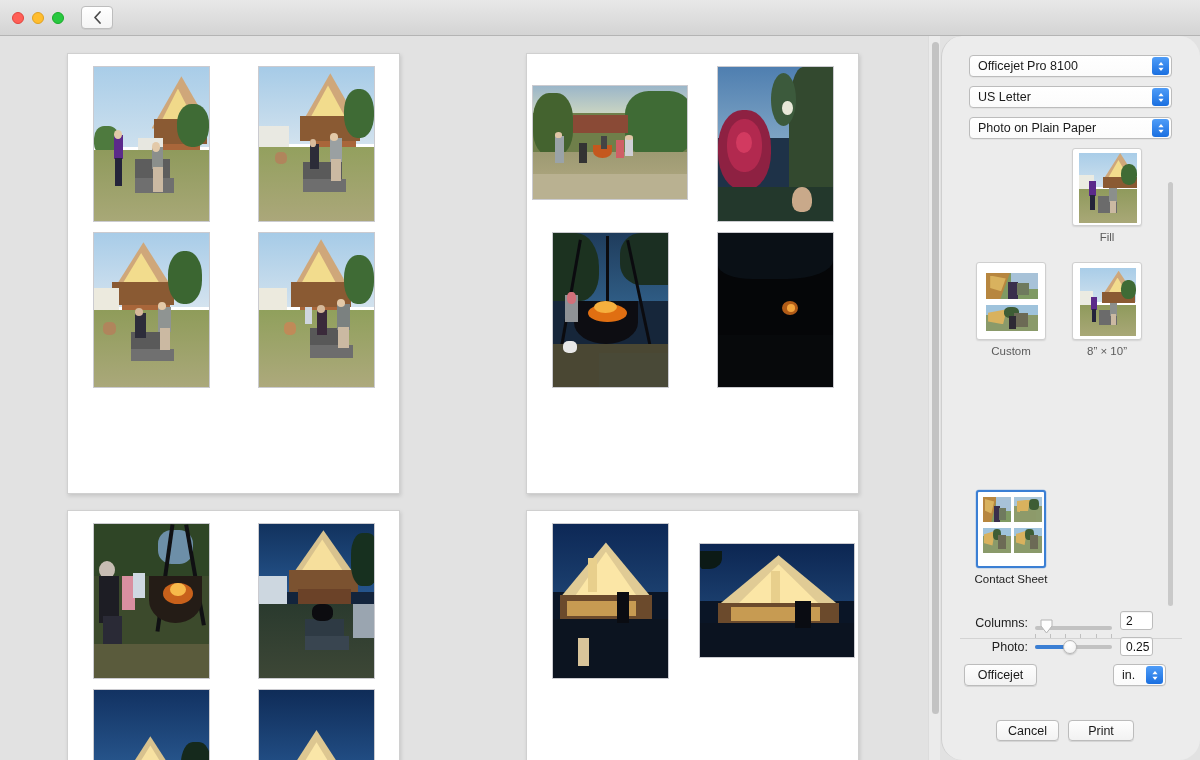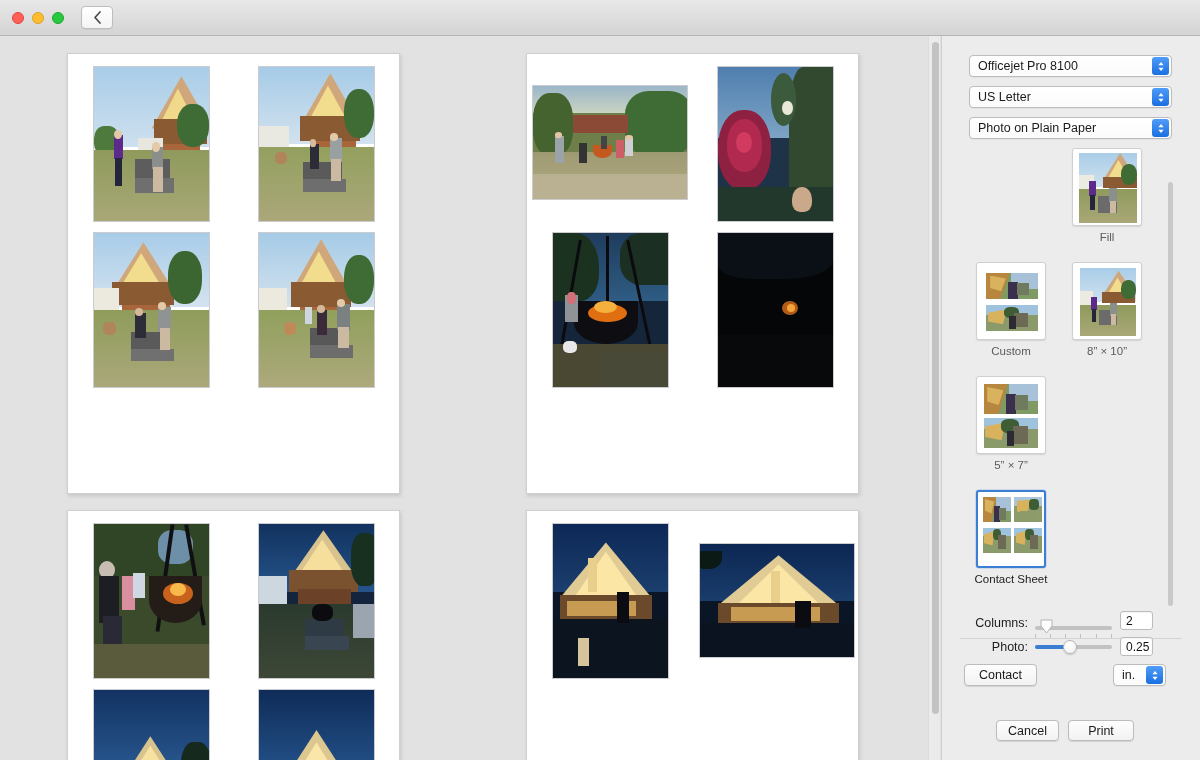--- a/index.html
+++ b/index.html
@@ -69,21 +69,21 @@
     background: #ebebeb; border-left: 1px solid #dcdcdc;
   }
   .pv-thumb {
     position: absolute; left: 3px; top: 6px; width: 7px; height: 672px;
     background: #c3c3c3; border-radius: 4px;
   }
 
   
   .panel {
     position: absolute; top: 36px; left: 941px; width: 259px; height: 724px;
-    background: #ececec; border-left: 1px solid #cfcfcf;
+    background: #ececec; border-left: 1px solid #cfcfcf; border-radius: 21px;
   }
 
   .popup {
     position: absolute; height: 22px;
     background: linear-gradient(to bottom,#ffffff,#fbfbfb);
     border: 1px solid #bcbcbc; border-radius: 4px;
     display: flex; align-items: center;
     box-shadow: 0 0.5px 0.5px rgba(0,0,0,0.08);
   }
   .popup .lbl {
@@ -520,41 +520,20 @@
             <i style="left:34%;top:62%;width:32%;height:22%;background:#6b6b6b"></i>
             <i style="left:20%;top:42%;width:10%;height:20%;background:#5b2a8a"></i>
             <i style="left:21%;top:60%;width:8%;height:20%;background:#24243a"></i>
             <i style="left:54%;top:52%;width:12%;height:18%;background:#8b8f8c"></i>
             <i style="left:55%;top:68%;width:10%;height:16%;background:#cbb9a2"></i>
           </div>
         </div>
         <div class="pcap" data-name="preset-label">8” × 10”</div>
       </div>
 
-      <div class="preset" data-name="preset-5x7" style="left:4px; top:232px;">
-        <div class="pcard" data-name="preset-thumbnail">
-          <div class="mini" style="left:7px;top:7px;width:54px;height:30px;">
-            <i style="left:0;top:0;width:100%;height:100%;background:#7f9a63"></i>
-            <i style="left:0;top:0;width:44%;height:100%;background:#b7863f;clip-path:polygon(0 0,100% 0,60% 100%,0 100%)"></i>
-            <i style="left:6%;top:10%;width:30%;height:60%;background:#d9b25e;clip-path:polygon(0 0,100% 18%,70% 100%,0 80%)"></i>
-            <i style="left:46%;top:0;width:54%;height:58%;background:#a7c2d8"></i>
-            <i style="left:40%;top:32%;width:20%;height:68%;background:#3a2f4c"></i>
-            <i style="left:58%;top:38%;width:24%;height:50%;background:#6f7a5e"></i>
-          </div>
-          <div class="mini" style="left:7px;top:41px;width:54px;height:30px;">
-            <i style="left:0;top:0;width:100%;height:100%;background:#8a9a6a"></i>
-            <i style="left:0;top:0;width:100%;height:36%;background:#9fc3dc"></i>
-            <i style="left:2%;top:14%;width:38%;height:60%;background:#d9b25e;clip-path:polygon(0 24%,100% 0,80% 100%,0 82%)"></i>
-            <i style="left:32%;top:4%;width:32%;height:46%;background:#3e5d35;border-radius:40%"></i>
-            <i style="left:54%;top:28%;width:28%;height:58%;background:#6c6a55"></i>
-            <i style="left:42%;top:42%;width:14%;height:50%;background:#2e2a34"></i>
-          </div>
-        </div>
-        <div class="pcap" data-name="preset-label">5” × 7”</div>
-      </div>
 
 
       <div class="preset sel" data-name="preset-contact-sheet" style="left:4px; top:346px;">
         <div class="pcard" data-name="preset-thumbnail">
           <div class="mini" style="left:5px;top:5px;width:28px;height:25px;">
             <i style="left:0;top:0;width:100%;height:100%;background:#7f9a63"></i>
             <i style="left:0;top:0;width:50%;height:100%;background:#b7863f;clip-path:polygon(0 0,100% 0,60% 100%,0 100%)"></i>
             <i style="left:6%;top:8%;width:34%;height:58%;background:#d9b25e;clip-path:polygon(0 0,100% 18%,70% 100%,0 80%)"></i>
             <i style="left:48%;top:0;width:52%;height:56%;background:#a7c2d8"></i>
             <i style="left:38%;top:36%;width:22%;height:64%;background:#3a2f4c"></i>
@@ -614,21 +593,21 @@
 
   <div class="ctrl-row" data-name="margin-row" style="left:964px; top:637px;">
     <div class="clabel" data-name="margin-label">Photo:</div>
     <div class="track" data-name="margin-slider">
       <div class="fill" data-name="margin-slider-fill" style="width:45%;"></div>
       <div class="knob-round" data-name="margin-slider-thumb" style="left:28px;"></div>
     </div>
     <div class="numfield" data-name="margin-value-field">0.25</div>
   </div>
 
-  <div class="btn captions-btn" data-name="captions-button">Contact</div>
+  <div class="btn captions-btn" data-name="captions-button">Officejet</div>
   <div class="popup unit-popup" style="position:absolute;" data-name="units-select">
     <div class="lbl" data-name="units-label">in.</div>
     <div class="chev-btn" data-name="chevron-updown-icon">
       <svg width="8" height="13" viewBox="0 0 8 13">
         <path d="M4 2 L6.6 5.2 L1.4 5.2 Z" fill="#ffffff"></path>
         <path d="M4 11 L1.4 7.8 L6.6 7.8 Z" fill="#ffffff"></path>
       </svg>
     </div>
   </div>
 

